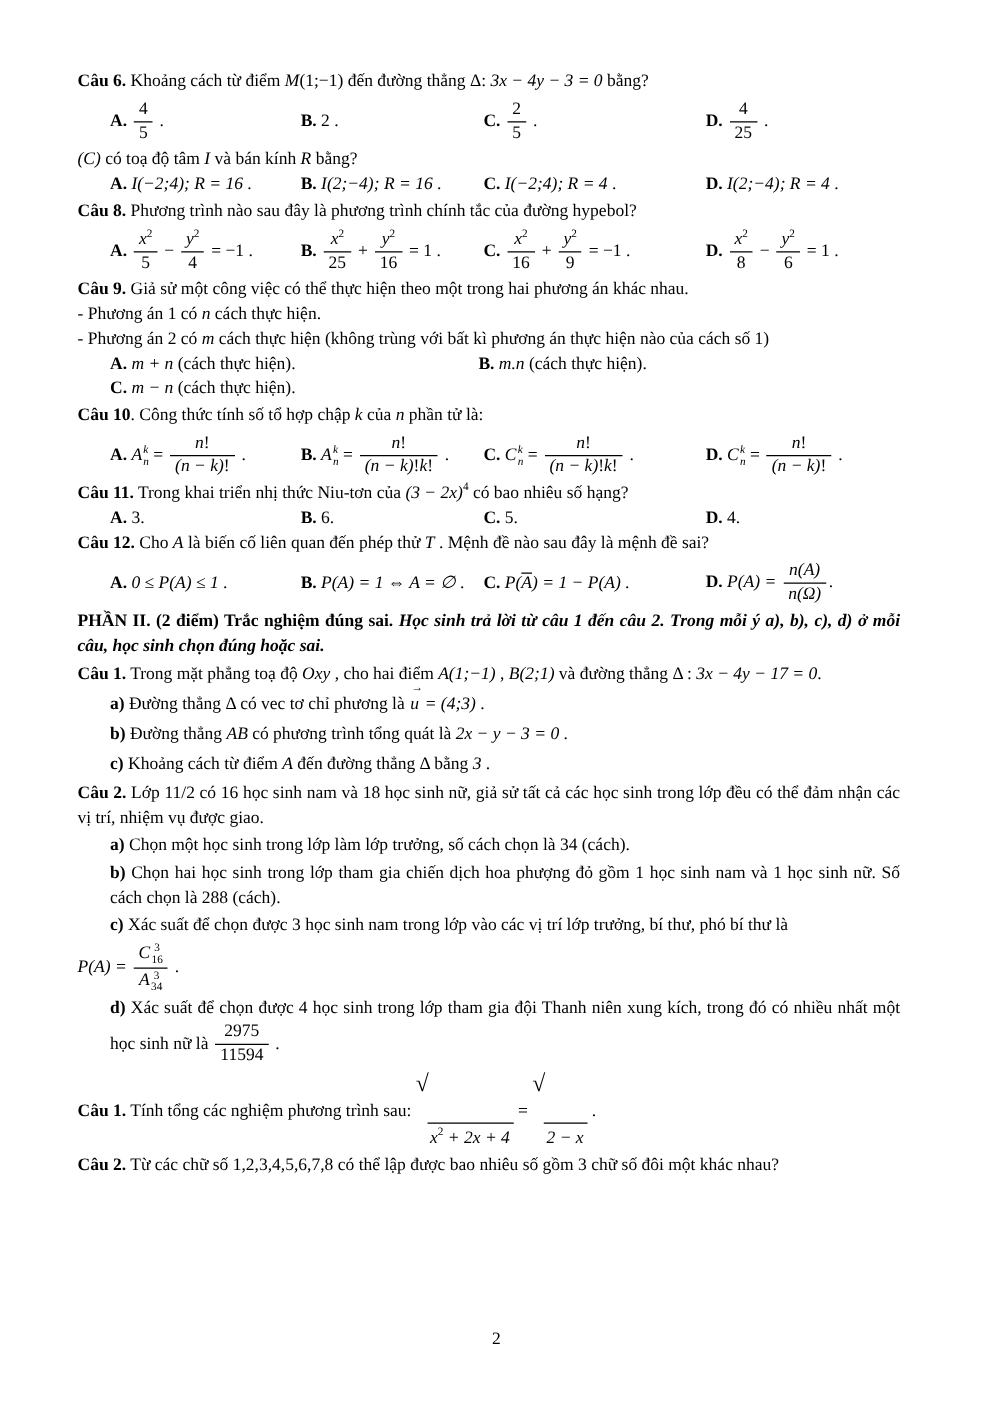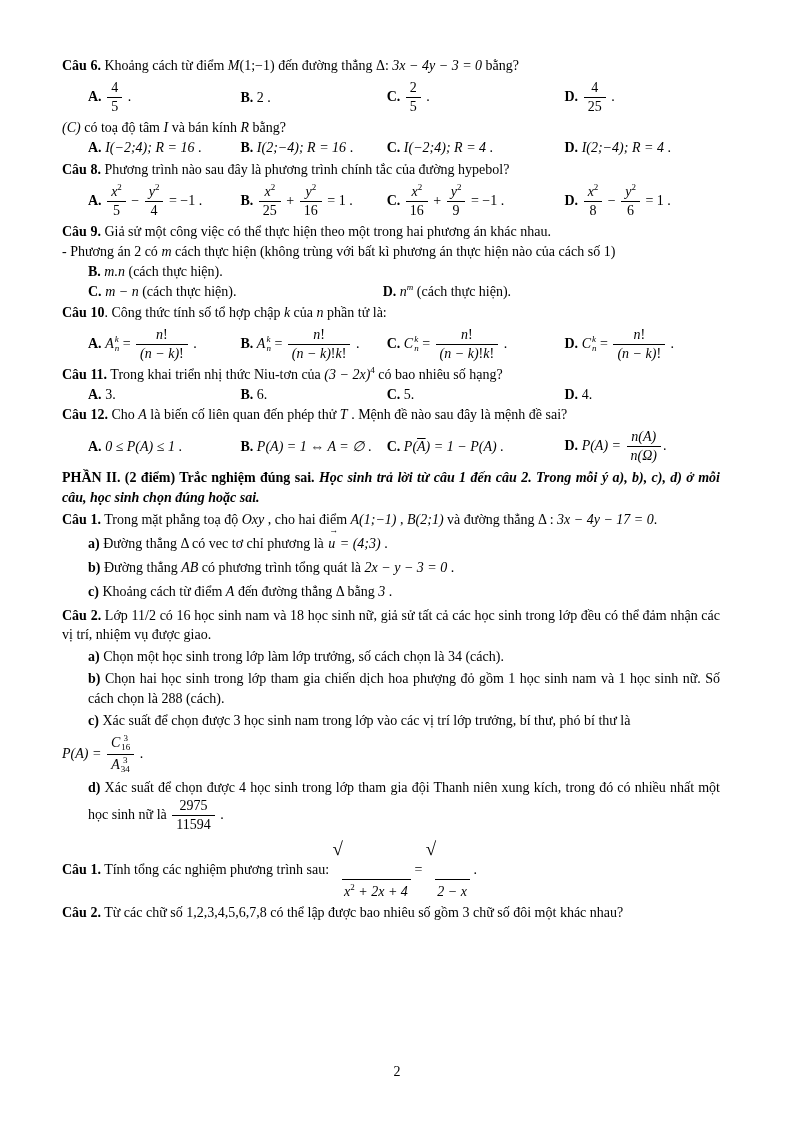--- a/index.html
+++ b/index.html
@@ -61,27 +61,28 @@
 
   <div class="para just mt2"><span class="b">Câu 8.</span><span> Phương trình nào sau đây là phương trình chính tắc của đường hypebol?</span></div>
   <div class="opts cols4 tallrow">
       <div class="cell"><span class="b">A. </span><span class="frac"><span class="num"><span class="i">x</span><sup class="sp">2</sup></span><span class="den"><span>5</span></span></span><span> − </span><span class="frac"><span class="num"><span class="i">y</span><sup class="sp">2</sup></span><span class="den"><span>4</span></span></span><span> = −1 .</span></div>
       <div class="cell"><span class="b">B. </span><span class="frac"><span class="num"><span class="i">x</span><sup class="sp">2</sup></span><span class="den"><span>25</span></span></span><span> + </span><span class="frac"><span class="num"><span class="i">y</span><sup class="sp">2</sup></span><span class="den"><span>16</span></span></span><span> = 1 .</span></div>
       <div class="cell"><span class="b">C. </span><span class="frac"><span class="num"><span class="i">x</span><sup class="sp">2</sup></span><span class="den"><span>16</span></span></span><span> + </span><span class="frac"><span class="num"><span class="i">y</span><sup class="sp">2</sup></span><span class="den"><span>9</span></span></span><span> = −1 .</span></div>
       <div class="cell"><span class="b">D. </span><span class="frac"><span class="num"><span class="i">x</span><sup class="sp">2</sup></span><span class="den"><span>8</span></span></span><span> − </span><span class="frac"><span class="num"><span class="i">y</span><sup class="sp">2</sup></span><span class="den"><span>6</span></span></span><span> = 1 .</span></div>
     </div>
 
   <div class="para just"><span class="b">Câu 9.</span><span> Giả sử một công việc có thể thực hiện theo một trong hai phương án khác nhau.</span></div>
+  <div class="para just"><span>- Phương án 1 có </span><span class="i">n</span><span> cách thực hiện.</span></div>
   <div class="para just"><span>- Phương án 2 có </span><span class="i">m</span><span> cách thực hiện (không trùng với bất kì phương án thực hiện nào của cách số 1)</span></div>
   <div class="opts cols2">
+      <div class="cell"><span class="b">A. </span><span class="i">m + n</span><span> (cách thực hiện).</span></div>
       <div class="cell"><span class="b">B. </span><span class="i">m.n</span><span> (cách thực hiện).</span></div>
     </div>
   <div class="opts cols2">
       <div class="cell"><span class="b">C. </span><span class="i">m − n</span><span> (cách thực hiện).</span></div>
-      <div class="cell"><span class="b">D. </span><span class="i">n</span><sup class="sp it">m</sup><span> (cách thực hiện).</span></div>
     </div>
 
   <div class="para just mt2"><span class="b">Câu 10</span><span>. Công thức tính số tổ hợp chập </span><span class="i">k</span><span> của </span><span class="i">n</span><span> phần tử là:</span></div>
   <div class="opts cols4 tallrow">
       <div class="cell"><span class="b">A. </span><span class="ssw">
           <span class="base">A</span>
           <span class="ss">
             <span class="i">k</span>
             <span class="i">n</span>
           </span>

